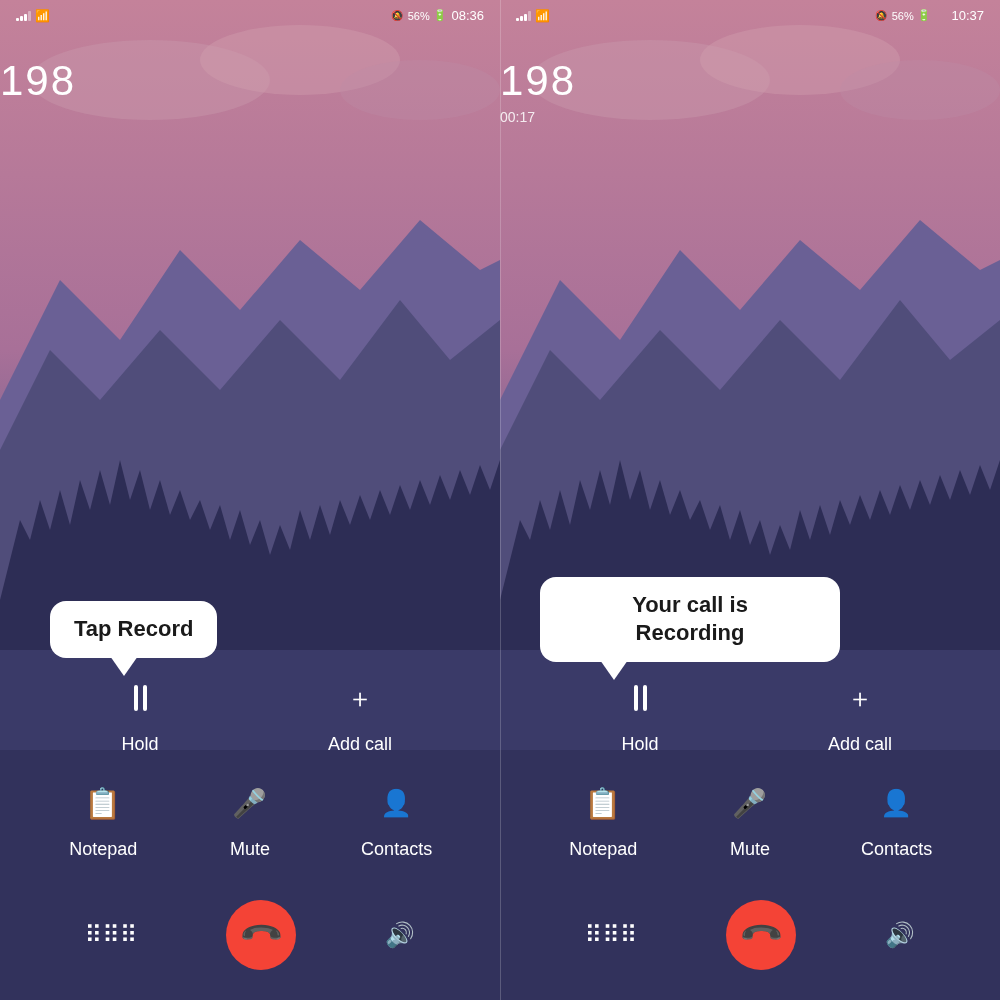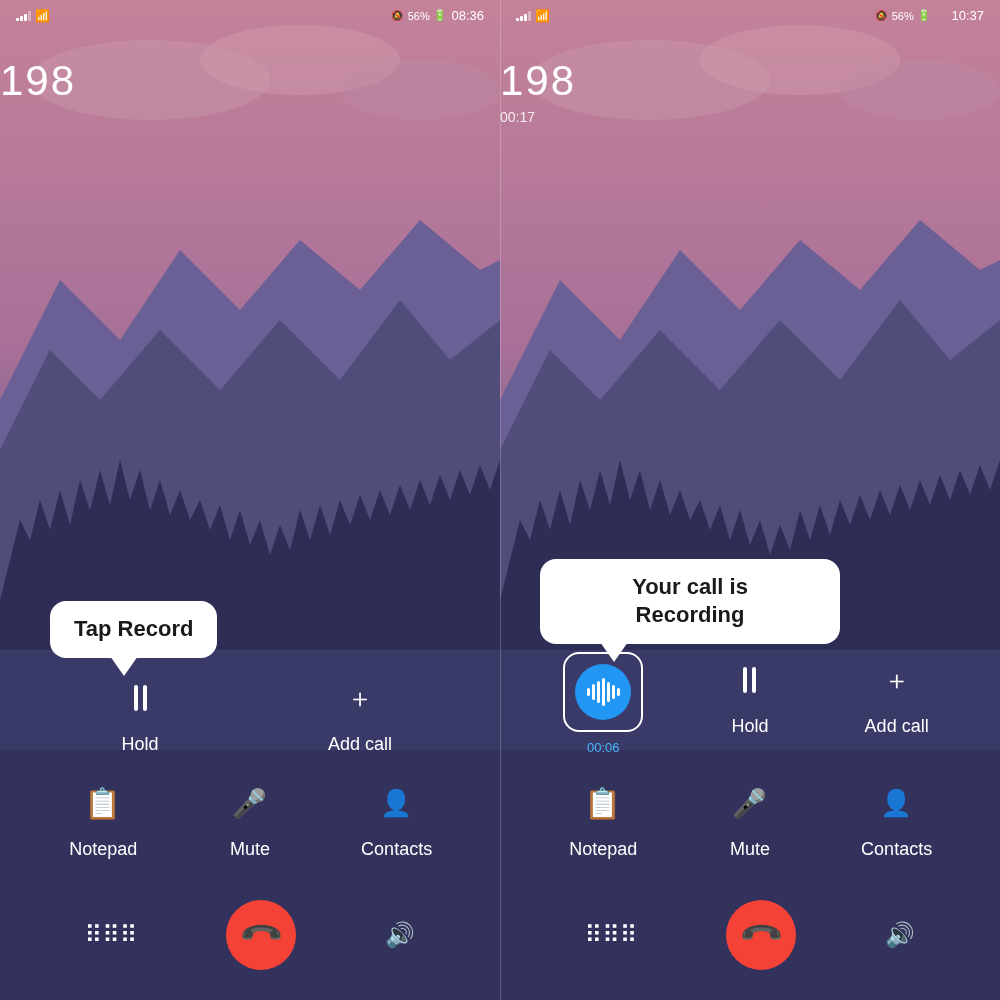--- a/index.html
+++ b/index.html
@@ -510,36 +510,20 @@
 
     <div class="tooltip-container-right">
       <div class="tooltip-bubble-right">
         <span>Your call is Recording</span>
       </div>
     </div>
 
     <div class="controls">
       <div class="control-row">
 
-        <div class="control-btn">
-          <div class="control-icon-wrap highlighted-blue">
-            <div class="record-circle">
-              <div class="waveform-icon-blue">
-                <span style="height:8px;"></span>
-                <span style="height:16px;"></span>
-                <span style="height:22px;"></span>
-                <span style="height:28px;"></span>
-                <span style="height:20px;"></span>
-                <span style="height:14px;"></span>
-                <span style="height:8px;"></span>
-              </div>
-            </div>
-          </div>
-          <span class="control-label-blue">00:06</span>
-        </div>
 
         <div class="control-btn">
           <div class="control-icon-wrap">
             <div class="hold-icon">
               <span></span>
               <span></span>
             </div>
           </div>
           <span class="control-label">Hold</span>
         </div>

